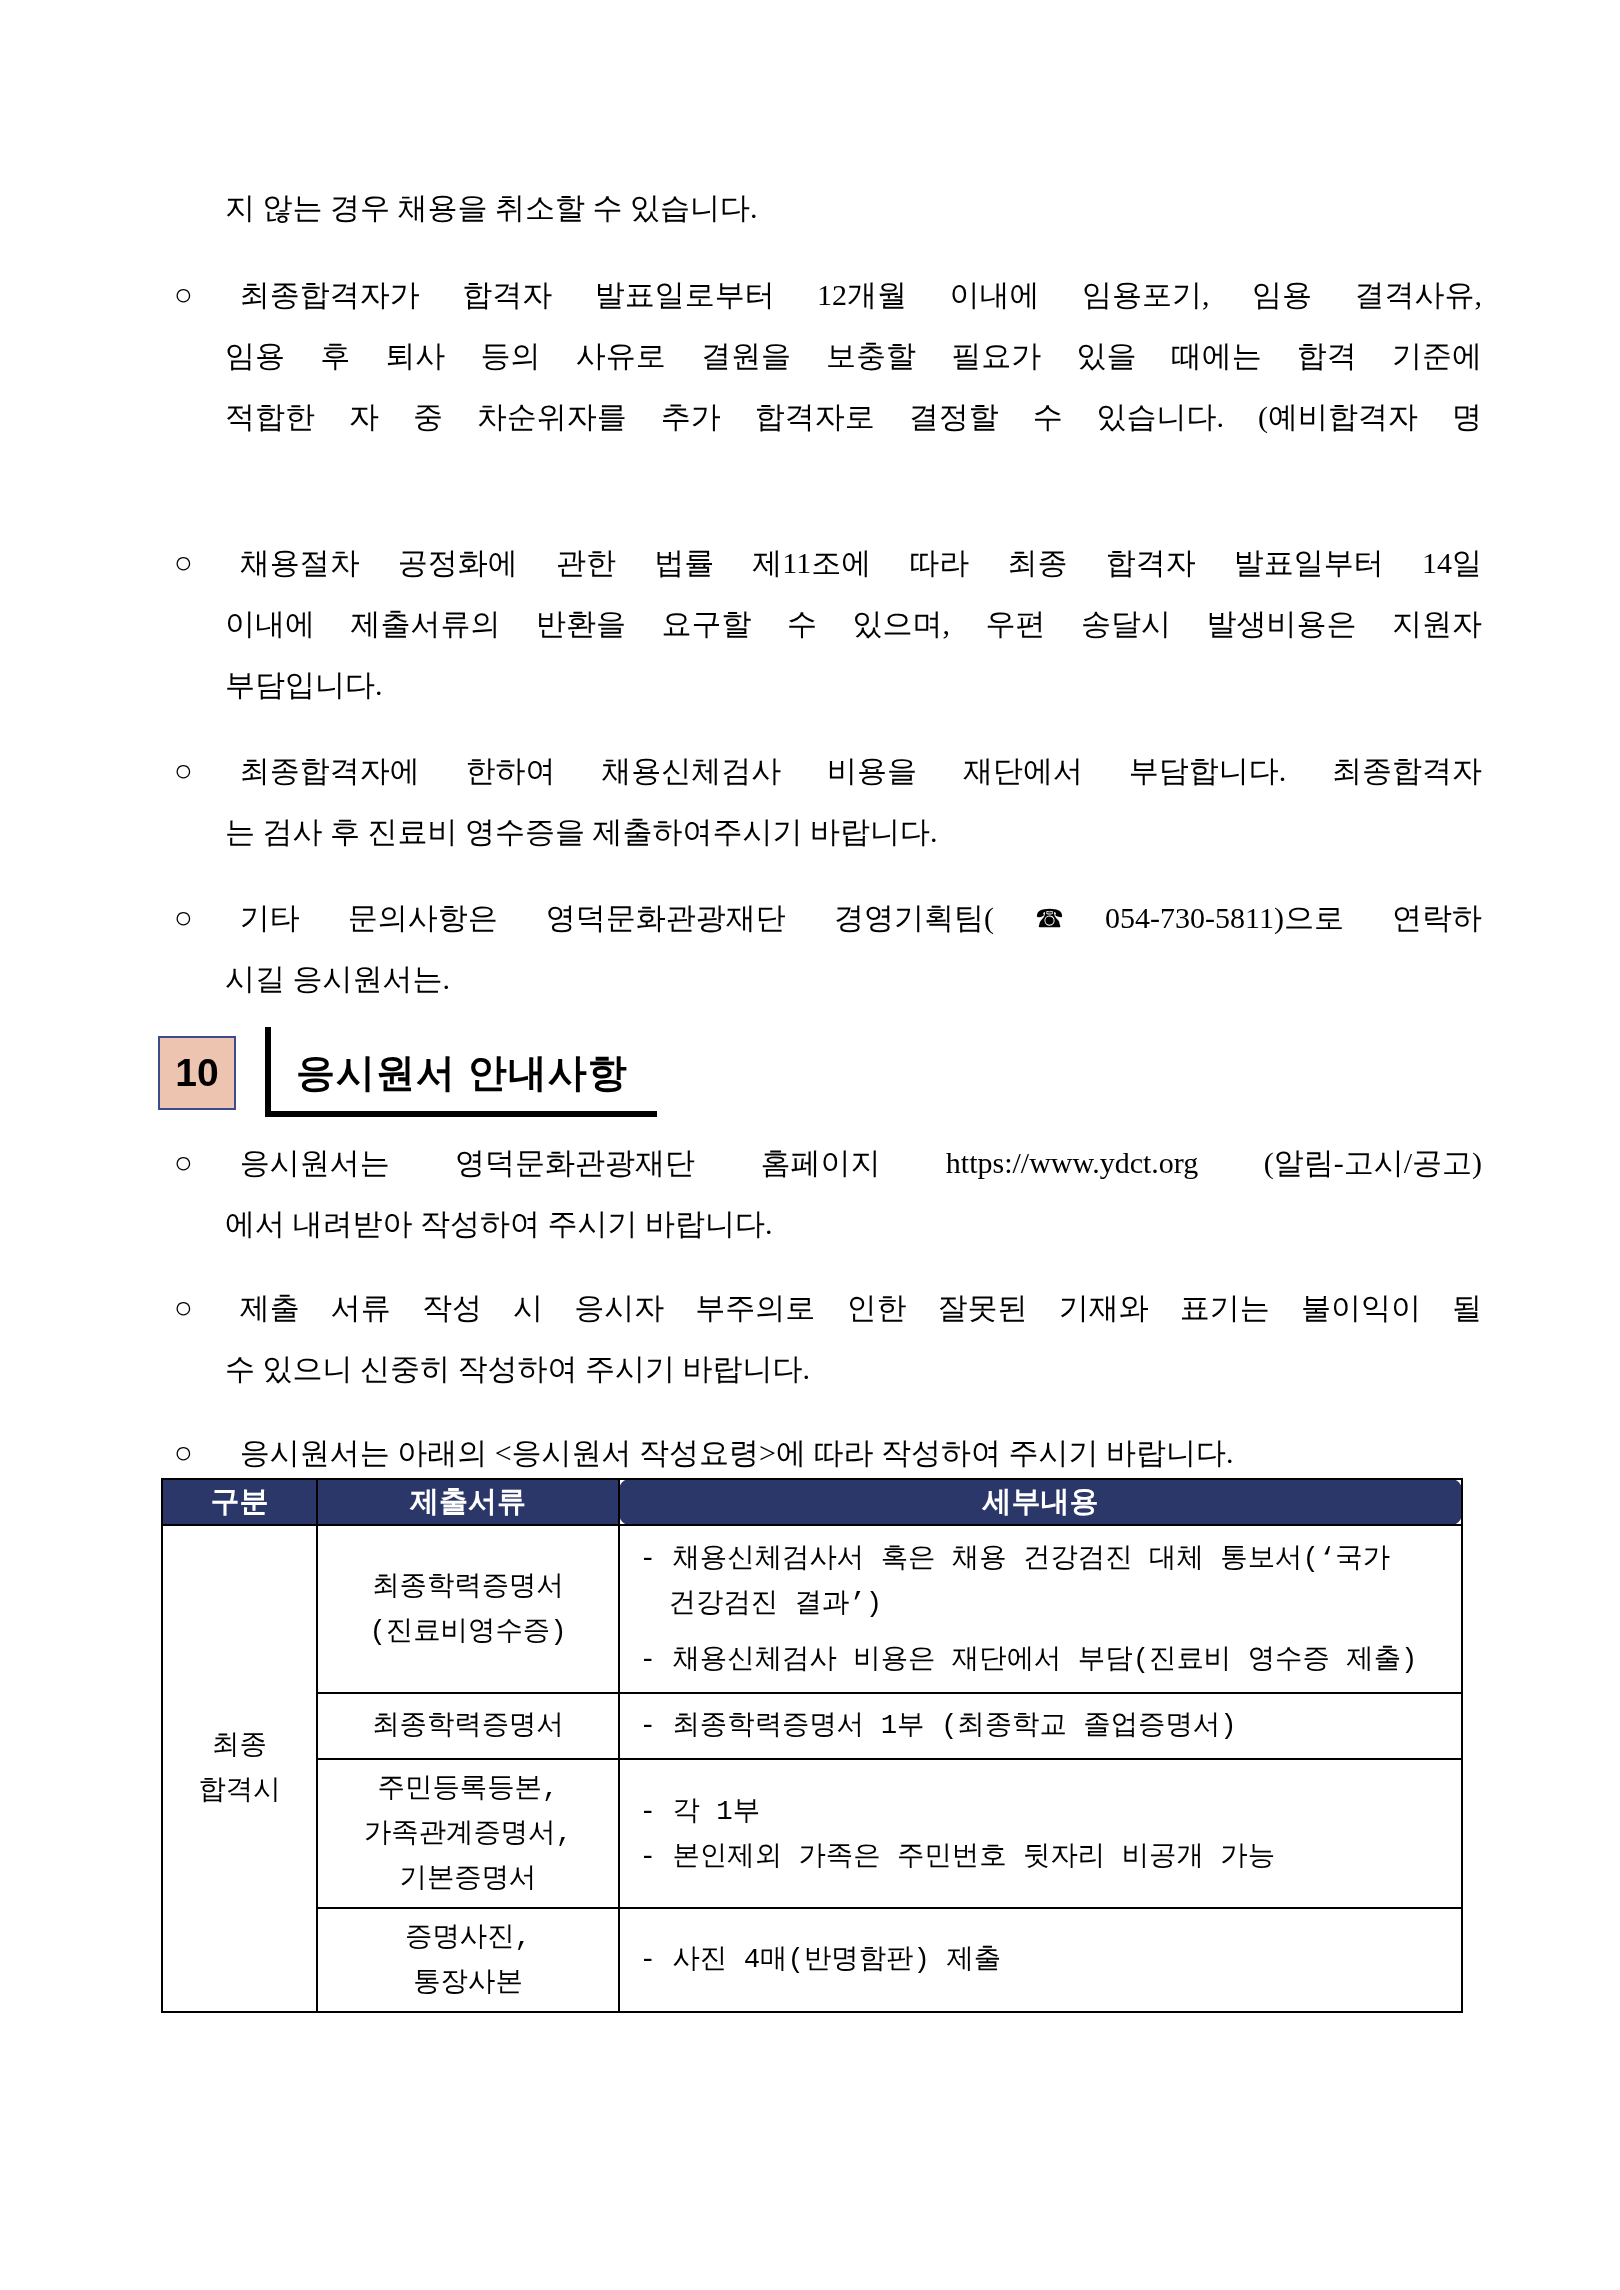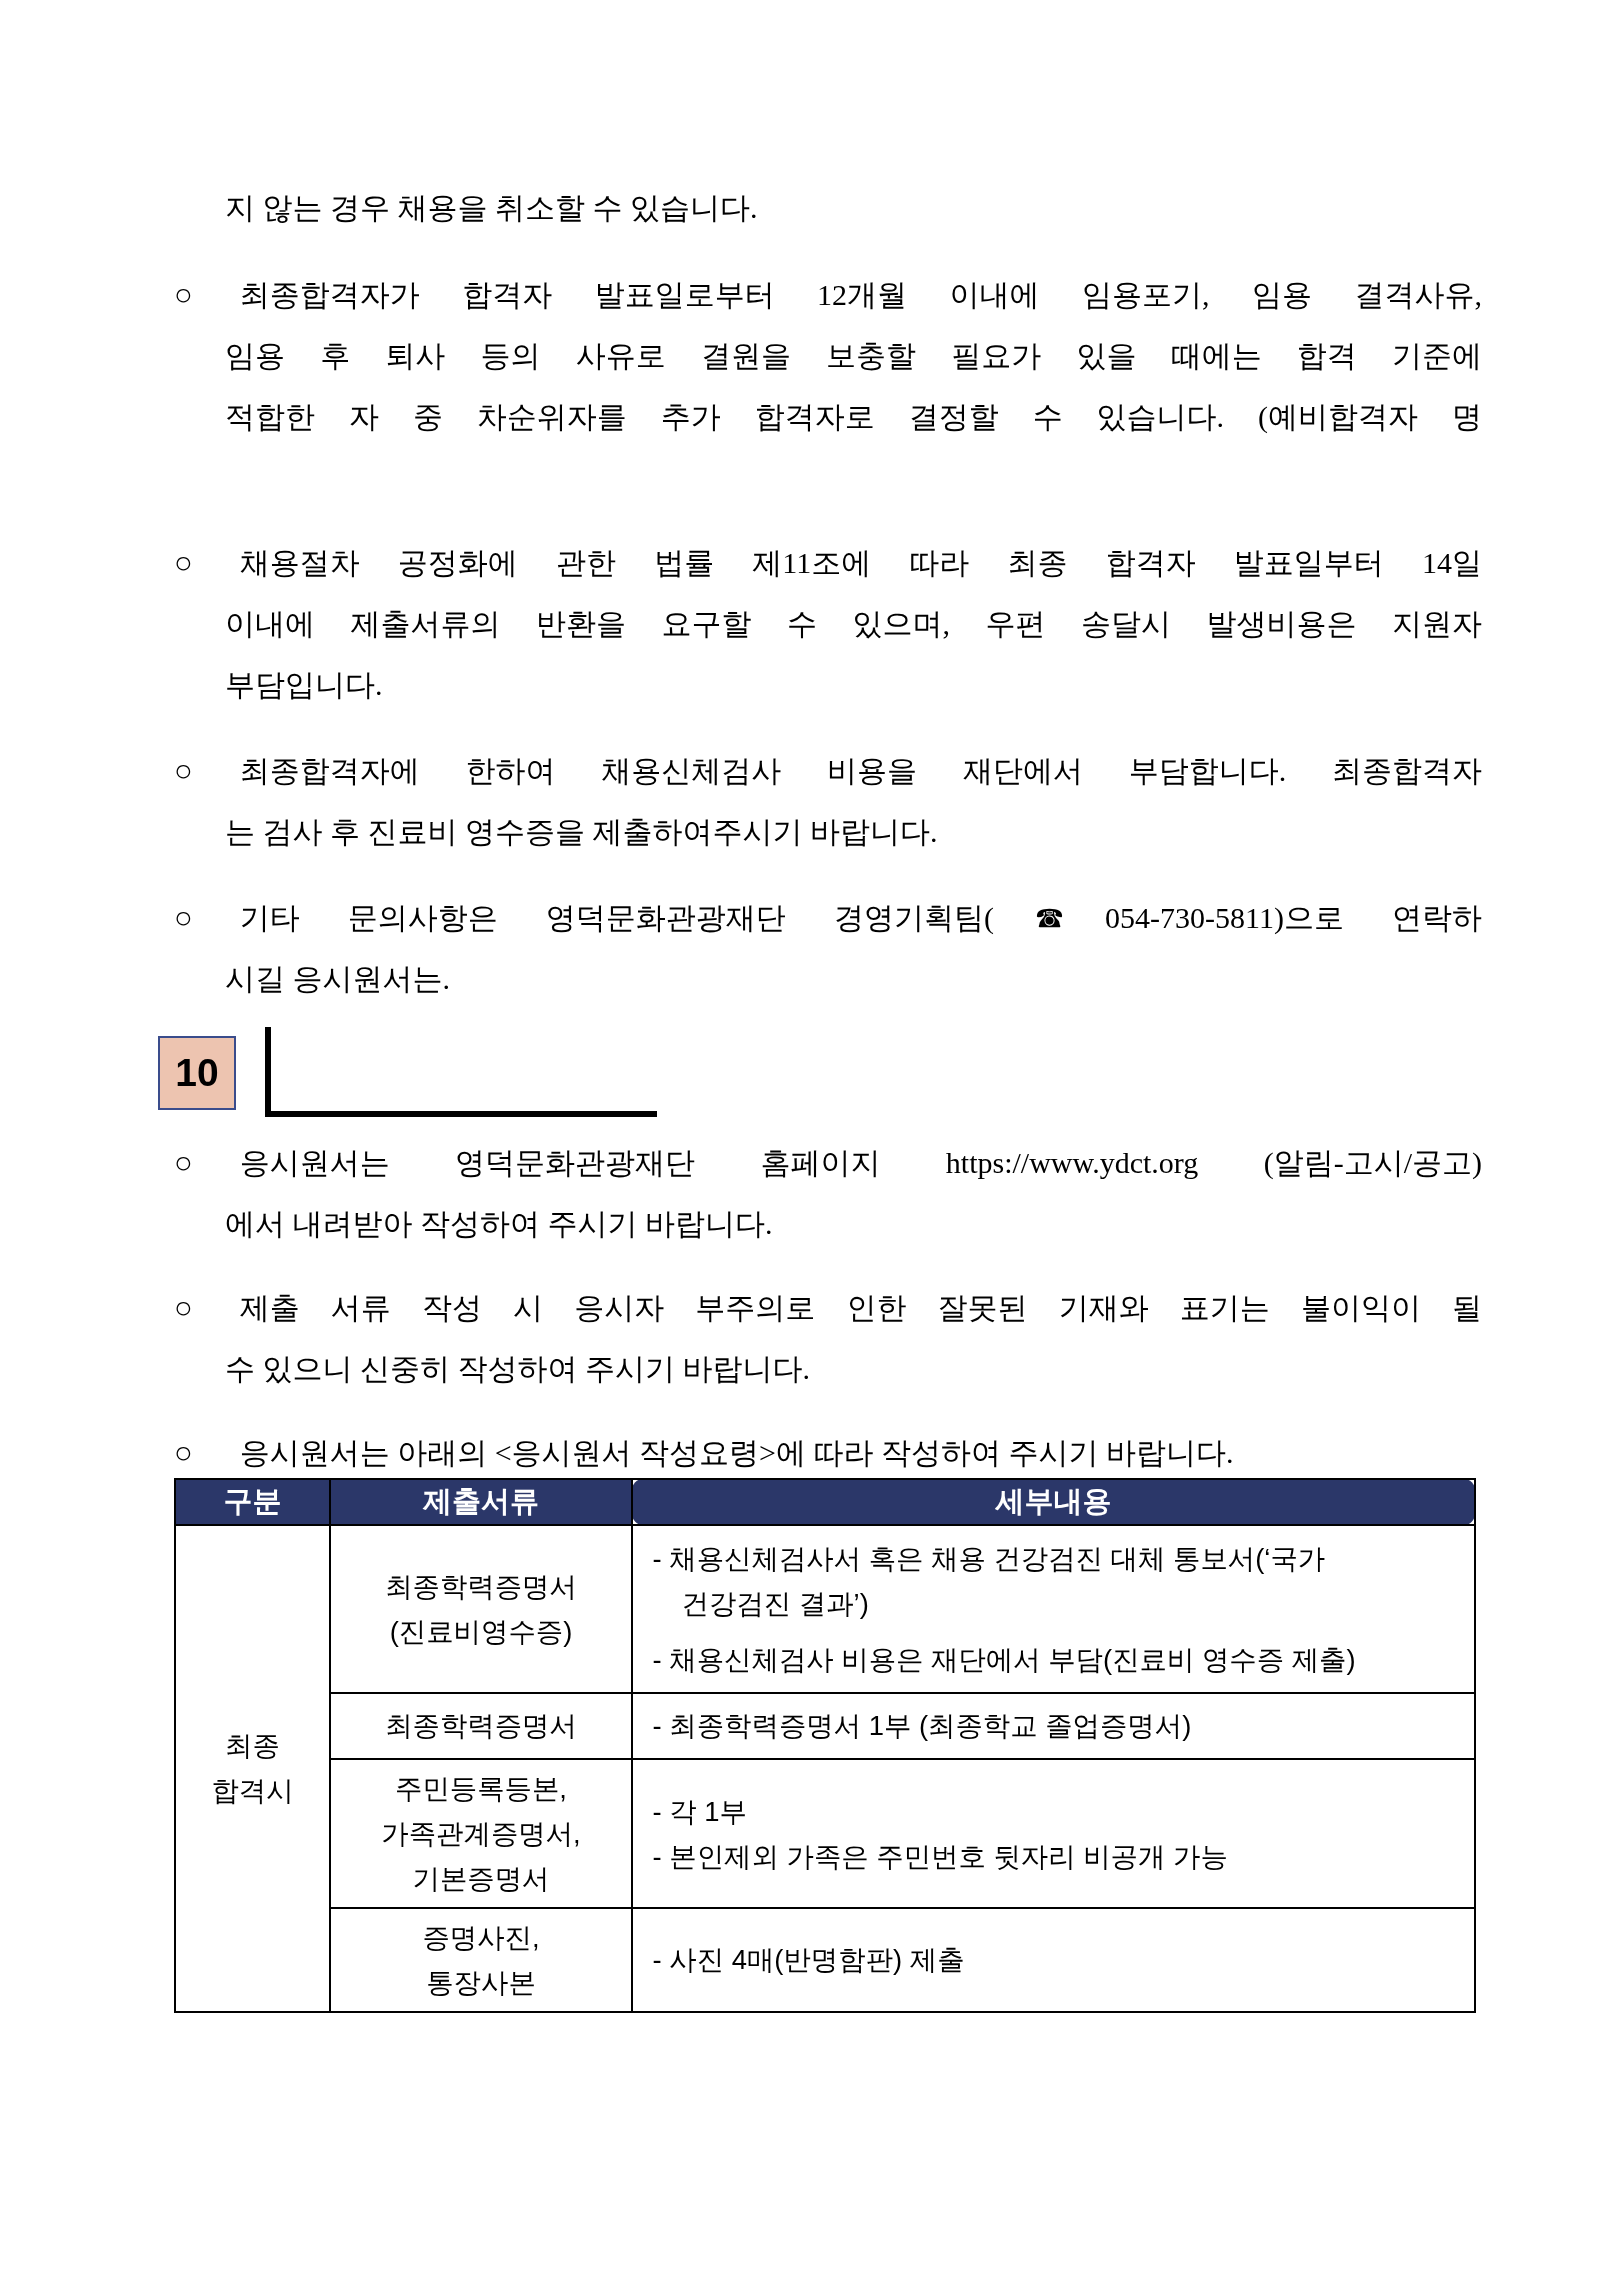--- a/index.html
+++ b/index.html
@@ -64,25 +64,25 @@
     height:74px; line-height:74px;
     font-family:"Liberation Sans","DejaVu Sans",sans-serif;
     font-weight:bold; font-size:39px;
     letter-spacing:1px;
     white-space:nowrap;
   }
 
   
   table.sub-table {
     position:absolute;
-    left:174px; top:1478px;
+    left:161px; top:1478px;
     width:1300px;
     border-collapse:collapse;
     border:2.9px solid #000;
-    font-family:Liberation Sans, sans-serif;
+    font-family:Liberation Mono, monospace;
     font-size:27.4px;
     table-layout:fixed;
   }
   .sub-table th, .sub-table td {
     border:2px solid #000;
     box-sizing:border-box;
     vertical-align:middle;
   }
   .sub-table th {
     background:#2B3769;
@@ -144,20 +144,21 @@
     <span class="marker">○</span>
     <div class="tline j first">기타 문의사항은 영덕문화관광재단 경영기획팀(☎054-730-5811)으로 연락하</div>
     <div class="tline p">시길 응시원서는.</div>
   </div>
 
   <div class="sec-box" style="background: rgb(237, 196, 176); border-color: rgb(58, 76, 140);">
     <span>10</span>
   </div>
   <div class="sec-vrule" style="background: rgb(0, 0, 0);"></div>
   <div class="sec-hrule" style="background: rgb(0, 0, 0);"></div>
+  <div class="sec-title">응시원서 안내사항</div>
 
   <div class="para" style="top:1132px">
     <span class="marker">○</span>
     <div class="tline j first">응시원서는 영덕문화관광재단 홈페이지 https://www.ydct.org (알림-고시/공고)</div>
     <div class="tline p">에서 내려받아 작성하여 주시기 바랍니다.</div>
   </div>
 
   <div class="para" style="top:1277px">
     <span class="marker">○</span>
     <div class="tline j first">제출 서류 작성 시 응시자 부주의로 인한 잘못된 기재와 표기는 불이익이 될</div>

